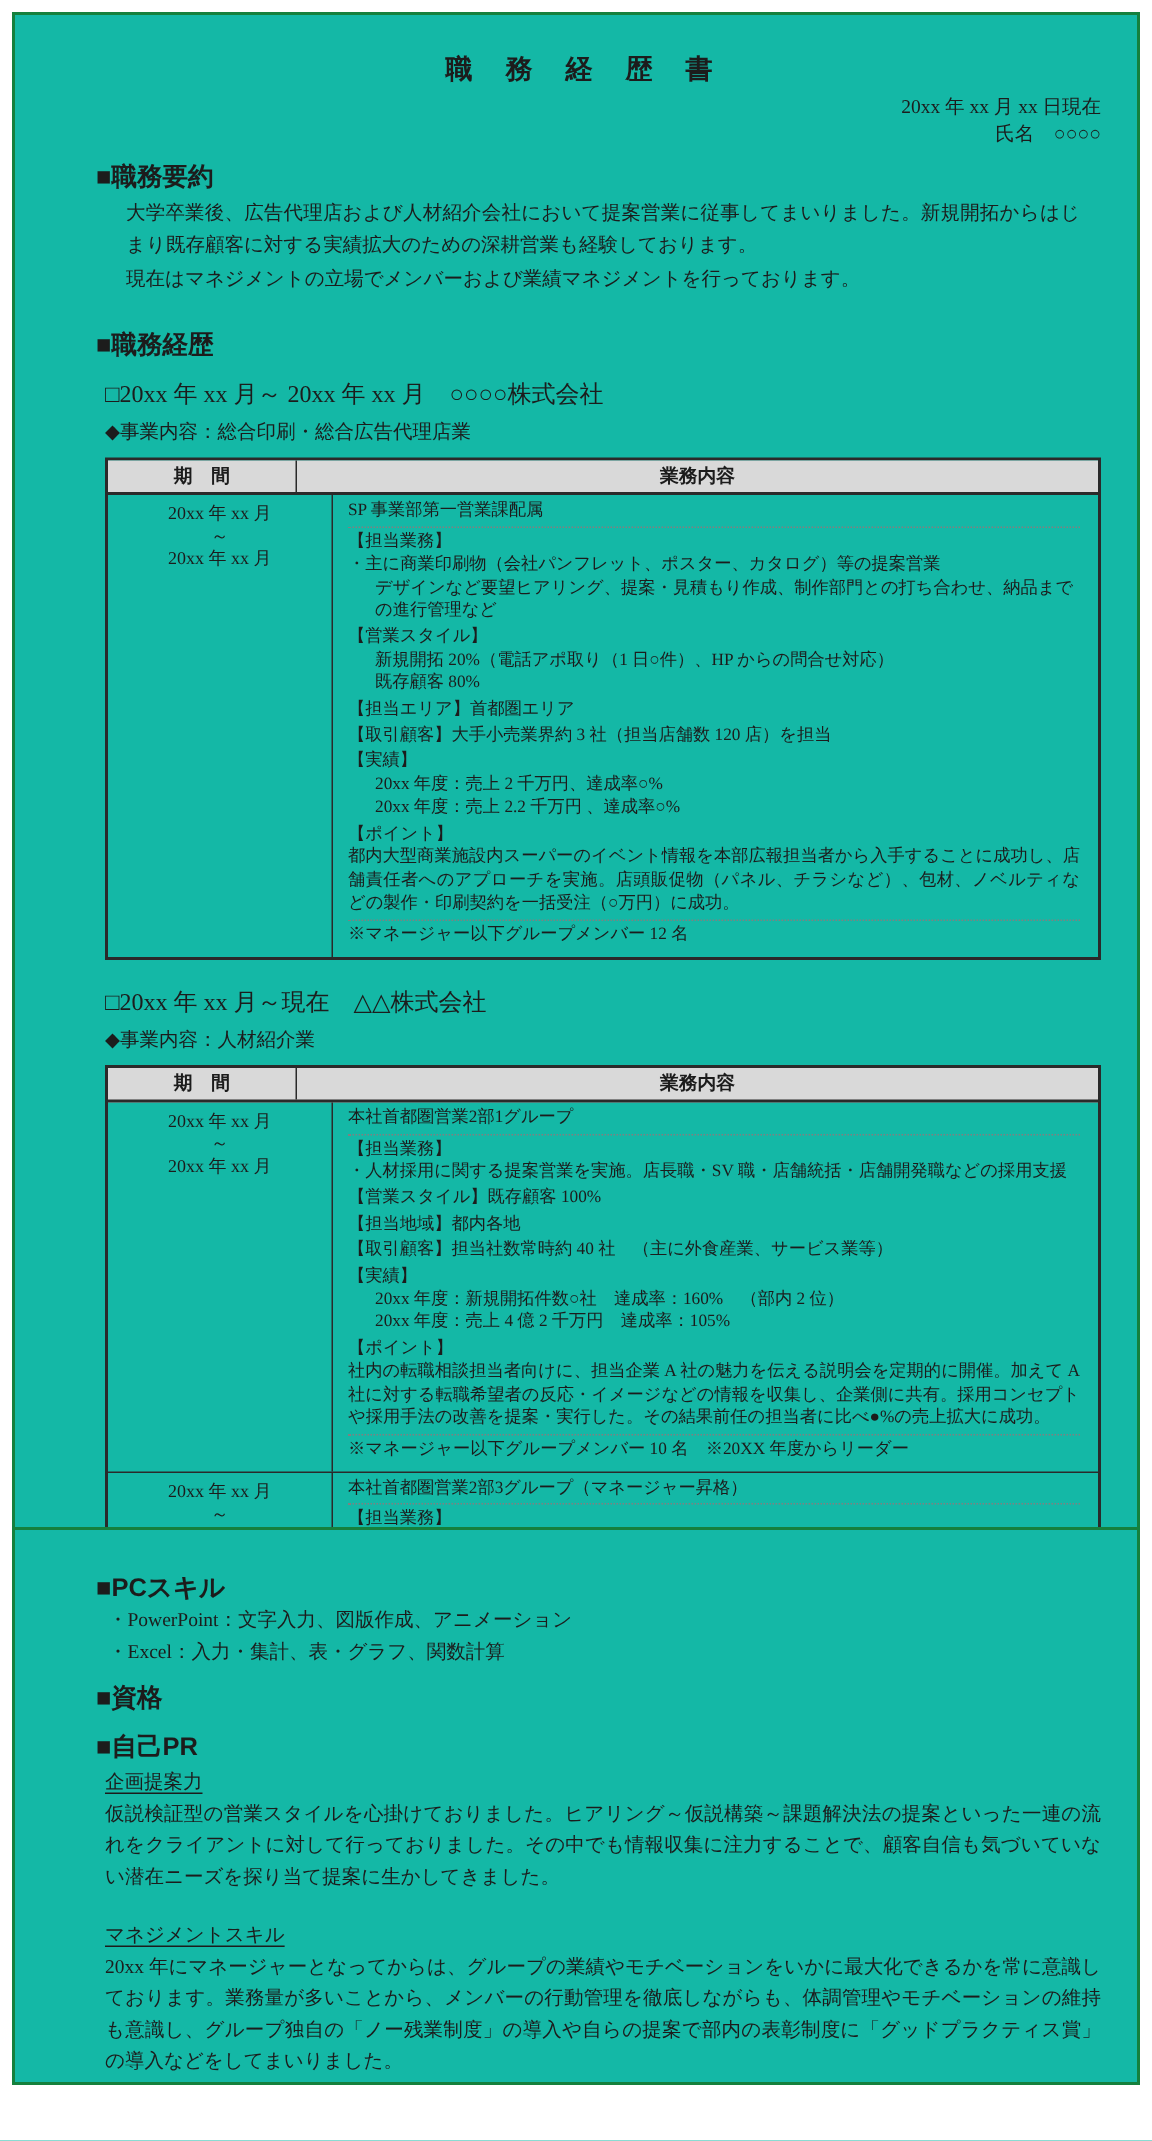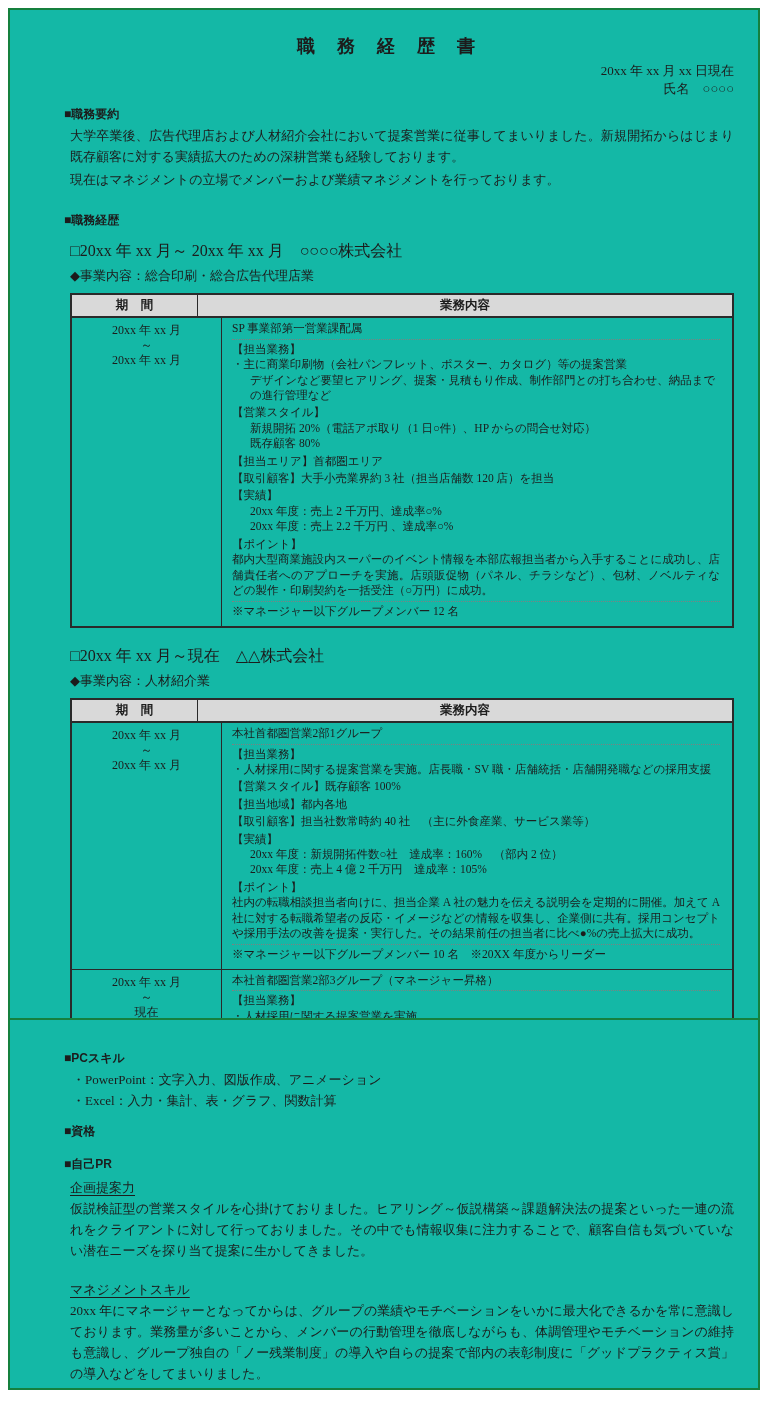--- a/index.html
+++ b/index.html
@@ -17,23 +17,23 @@
   .inner{padding:18px 24px 0 60px;}
 
   .doc-title{
     text-align:center;font-size:18px;font-weight:bold;
     letter-spacing:2px;margin:6px 0 4px -30px;
   }
   .head-right{text-align:right;font-size:13px;line-height:18px;margin-bottom:8px;}
 
   .h-gothic{
     font-family:"Liberation Sans","DejaVu Sans",sans-serif;
-    font-weight:bold;font-size:12px;margin-left:-6px;
+    font-weight:bold;font-size:17px;margin-left:-6px;
   }
-  .summary-p{font-size:13px;line-height:21px;text-align:justify;margin:2px 0 0;}
+  .summary-p{font-size:13px;line-height:21px;text-align:justify;margin:2px 14px 0;}
   .gap-lg{margin-top:22px;}
 
   .term-line{font-size:16px;margin-top:12px;}
   .biz-line{font-size:13px;margin-top:5px;}
 
   .jtable{
     border:2px solid #2a2a2a;margin-top:8px;
     font-size:11.5px;line-height:15.4px;
   }
   .jtable .hdr{

